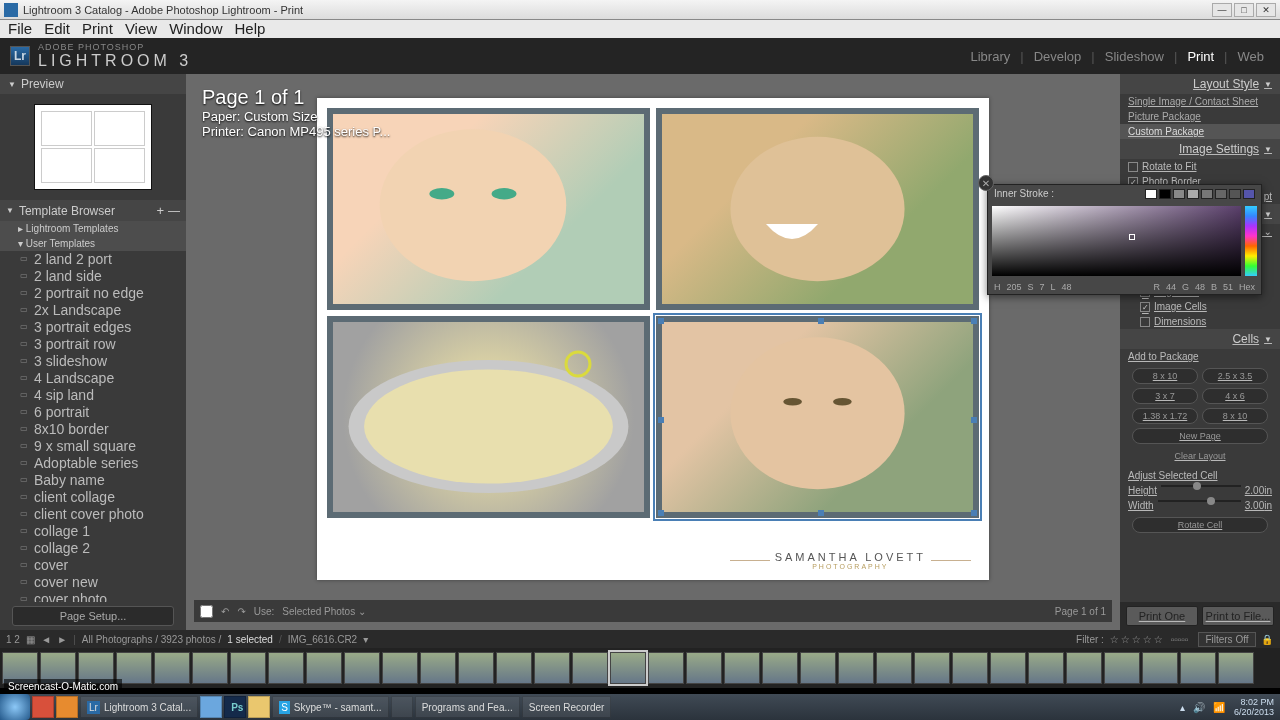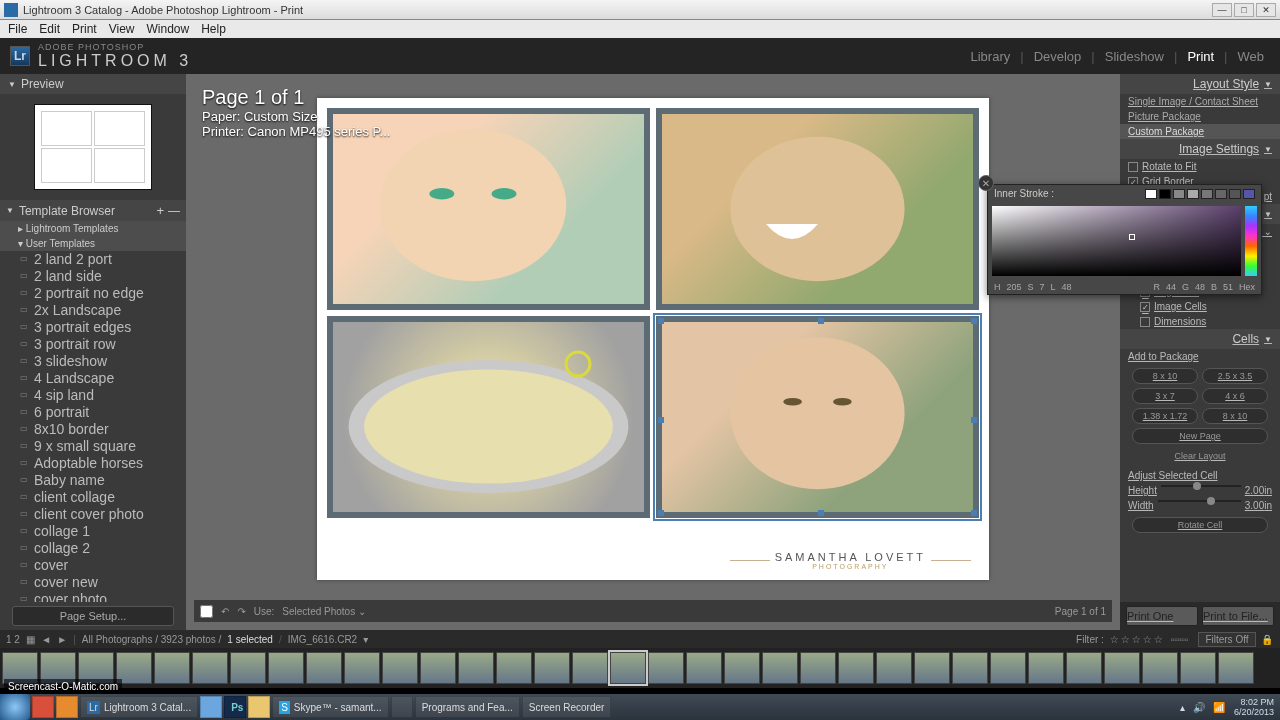--- a/index.html
+++ b/index.html
@@ -1,21 +1,21 @@
 <!DOCTYPE html>
 <html><head>
 <meta charset="utf-8">
 <style>
 * { margin: 0; padding: 0; box-sizing: border-box; font-family: "Myriad Pro", "Segoe UI", Arial, sans-serif; }
 body { width: 1280px; height: 720px; background: #3a3a3a; overflow: hidden; user-select: none; color: #b8b8b8; font-size: 11px; position: relative; }
 .titlebar { height: 20px; background: linear-gradient(#f4f4f4,#dcdcdc); display: flex; align-items: center; padding: 0 4px; color: #333; font-size: 11px; border-bottom: 1px solid #888; }
 .titlebar .spacer { flex: 1; }
 .winbtns { display: flex; gap: 2px; }
 .winbtn { width: 20px; height: 14px; background: #e6e6e6; border: 1px solid #aaa; display:flex; align-items:center; justify-content:center; font-size:9px; color:#333; }
-.menubar { height: 18px; background: #e9e9e9; display: flex; align-items: center; padding: 0 4px; gap: 4px; color: #222; font-size: 12px; }
+.menubar { height: 18px; background: #e9e9e9; display: flex; padding: 0 4px; gap: 4px; color: #222; font-size: 15px; }
 .menubar span { padding: 0 4px; }
 .idplate { height: 36px; background: #242424; display: flex; align-items: center; padding: 0 10px; gap: 8px; }
 .logo { width: 20px; height: 20px; background: linear-gradient(#2a6aa5,#15385c); color:#cad7e3; font-weight:bold; font-size:12px; display:flex; align-items:center; justify-content:center; border:1px solid #555; }
 .brand { color: #888; font-size: 9px; letter-spacing: 1px; }
 .product { color: #ccc; font-size: 16px; letter-spacing: 4px; }
 .modules { margin-left:auto; display:flex; gap:4px; align-items:flex-start; font-size:13px; }
 .modules span { color:#888; padding: 0 6px; }
 .modules span.sep { color:#555; padding:0; }
 .modules span.active { color:#fff; }
 .appbody { height: 556px; display:flex; background:#333; }
@@ -57,21 +57,21 @@
 .chk.on::after { content:"✓"; font-size:8px; position:relative; top:-2px; left:1px; color:#ccc; }
 .ls-option { padding: 2px 8px; font-size:10px; color:#aaa; }
 .ls-option.active { background:#555; color:#ddd; }
 .pkg-btns { display:flex; flex-wrap:wrap; gap:4px; padding:4px 8px; justify-content:center; }
 .pkg-btn { width:66px; height:16px; background:#2e2e2e; border:1px solid #555; border-radius:8px; font-size:9px; color:#999; display:flex; align-items:center; justify-content:center; }
 .pkg-wide { width:136px; }
 .r-label-val { display:flex; justify-content:space-between; padding:2px 8px; font-size:10px; }
 .slider-track { height:2px; background:#222; flex:1; margin:0 4px; position:relative; }
 .slider-thumb { width:8px; height:8px; background:#888; border-radius:50%; position:absolute; top:-3px; }
 .action-row { display:flex; gap:4px; padding:4px 6px; background:#2a2a2a; }
-.action-btn { flex:1; background:#5a5a5a; border:1px solid #222; padding:3px 0; font-size:11px; color:#222; border-radius:2px; }
+.action-btn { flex:1; background:#5a5a5a; border:1px solid #222; padding:3px 0; text-align:center; font-size:11px; color:#222; border-radius:2px; }
 .color-picker { position:absolute; top:184px; right:18px; width:275px; background:#474747; border:1px solid #222; box-shadow:0 2px 8px rgba(0,0,0,.5); z-index:20; font-size:10px; }
 .cp-title { padding:3px 6px; color:#ccc; display:flex; align-items:center; }
 .cp-swatches { display:flex; margin-left:auto; gap:2px; }
 .cp-sw { width:12px; height:10px; border:1px solid #222; }
 .cp-body { padding:4px; display:flex; gap:4px; }
 .cp-grad { flex:1; height:70px; background: linear-gradient(to bottom, rgba(0,0,0,0), #000), linear-gradient(to right, #fff, #5a3f6b); position:relative; }
 .cp-cursor { position:absolute; width:6px; height:6px; border:1px solid #fff; left:55%; top:40%; }
 .cp-hue { width:12px; height:70px; background: linear-gradient(#3cf,#38f,#a3f,#f3c,#f60,#fe0,#3f3,#3cf); }
 .cp-vals { display:flex; gap:6px; padding:2px 6px; font-size:9px; color:#aaa; }
 .cp-close { position:absolute; left:-10px; top:-10px; width:16px; height:16px; background:#333; border:1px solid #666; border-radius:50%; color:#aaa; display:flex; align-items:center; justify-content:center; font-size:10px; }
@@ -160,21 +160,21 @@
       <div class="tmpl-item">2 portrait no edge</div>
       <div class="tmpl-item">2x Landscape</div>
       <div class="tmpl-item">3 portrait edges</div>
       <div class="tmpl-item">3 portrait row</div>
       <div class="tmpl-item">3 slideshow</div>
       <div class="tmpl-item">4 Landscape</div>
       <div class="tmpl-item">4 sip land</div>
       <div class="tmpl-item">6 portrait</div>
       <div class="tmpl-item">8x10 border</div>
       <div class="tmpl-item">9 x small square</div>
-      <div class="tmpl-item">Adoptable horses</div>
+      <div class="tmpl-item">Adoptable series</div>
       <div class="tmpl-item">Baby name</div>
       <div class="tmpl-item">client collage</div>
       <div class="tmpl-item">client cover photo</div>
       <div class="tmpl-item">collage 1</div>
       <div class="tmpl-item">collage 2</div>
       <div class="tmpl-item">cover</div>
       <div class="tmpl-item">cover new</div>
       <div class="tmpl-item">cover photo</div>
     </div>
     <div class="page-setup">Page Setup...</div>
@@ -258,21 +258,21 @@
     <div class="panel-header right">
         <span>Image Settings</span>
         <span class="disclosure">▼</span>
       </div>
     <div class="r-row">
         <span class="chk"></span>
         <span>Rotate to Fit</span>
       </div>
     <div class="r-row">
         <span class="chk on"></span>
-        <span>Grid Border</span>
+        <span>Photo Border</span>
       </div>
     <div class="r-row indent" style="justify-content:flex-end;gap:2px;">
         <span>6.8</span>
         <span>pt</span>
       </div>
 
     <div class="panel-header right">
         <span>Guides</span>
         <span class="disclosure">▼</span>
       </div>

